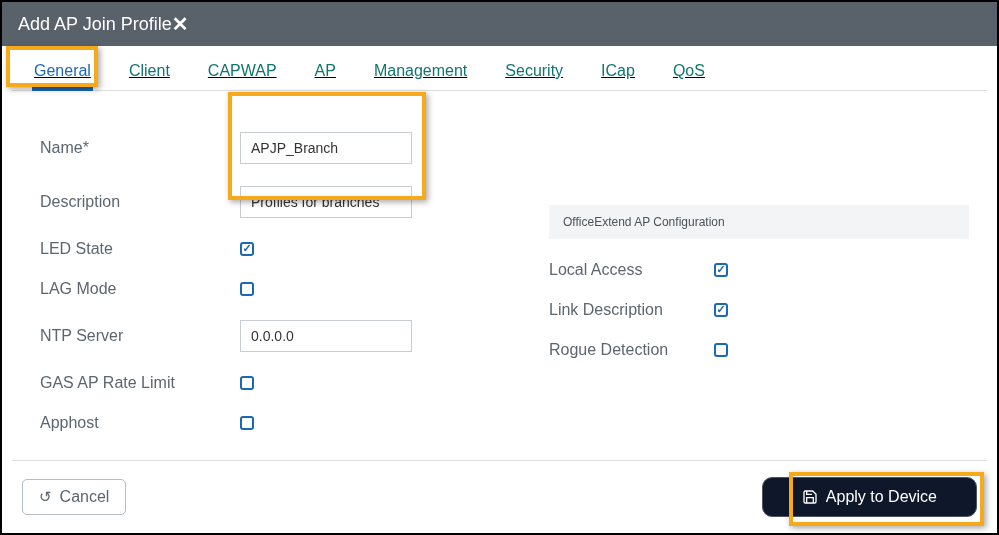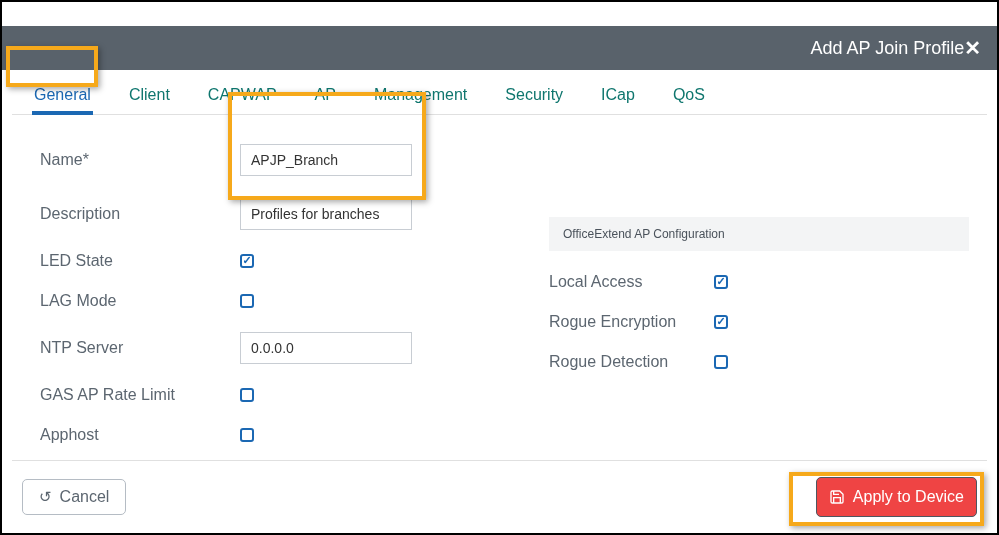--- a/index.html
+++ b/index.html
@@ -19,35 +19,35 @@
     display: flex;
     flex-direction: column;
     background: #fff;
   }
   .titlebar {
     background: #59626b;
     color: #fff;
     padding: 10px 16px;
     font-size: 18px;
     display: flex;
-    justify-content: flex-end;
-    align-items: center;
-    margin-top: 24px;
+    justify-content: flex-start;
+    align-items: center;
   }
   .close-x {
     font-size: 20px;
     font-weight: bold;
     cursor: pointer;
   }
   .tabs {
     display: flex;
     gap: 34px;
     padding: 10px 20px 0 20px;
     border-bottom: 1px solid #e0e0e0;
     margin: 0 10px;
+    text-decoration: underline;
   }
   .tab {
     color: #0f766e;
     font-size: 16px;
     padding: 6px 2px 10px 2px;
     cursor: pointer;
     position: relative;
   }
   .tab.active {
     color: #1b68b3;
@@ -151,24 +151,25 @@
     border-radius: 5px;
     padding: 8px 16px;
     font-size: 16px;
     cursor: pointer;
   }
   .btn-cancel {
     background: #fff;
     color: #5c6670;
   }
   .btn-apply {
-    background: #ef4444;
+    background: #0f172a;
     border-color: #4d5660;
     color: #fff;
-    padding: 10px 12px;
+    padding: 10px 39px;
+    border-radius: 10px;
   }
   .icon {
     display: inline-block;
   }
   .undo-icon {
     font-size: 15px;
   }
   .save-icon {
     width: 16px; height: 16px;
   }
@@ -236,21 +237,21 @@
 
     <div class="col col-right">
       <div class="section-head">OfficeExtend AP Configuration</div>
 
       <div class="row">
         <span class="label" style="width:165px">Local Access</span>
         <span class="check checked"></span>
       </div>
 
       <div class="row">
-        <span class="label" style="width:165px">Rogue Encryption</span>
+        <span class="label" style="width:165px">Link Description</span>
         <span class="check checked"></span>
       </div>
 
       <div class="row">
         <span class="label" style="width:165px">Rogue Detection</span>
         <span class="check"></span>
       </div>
     </div>
   </div>
 

